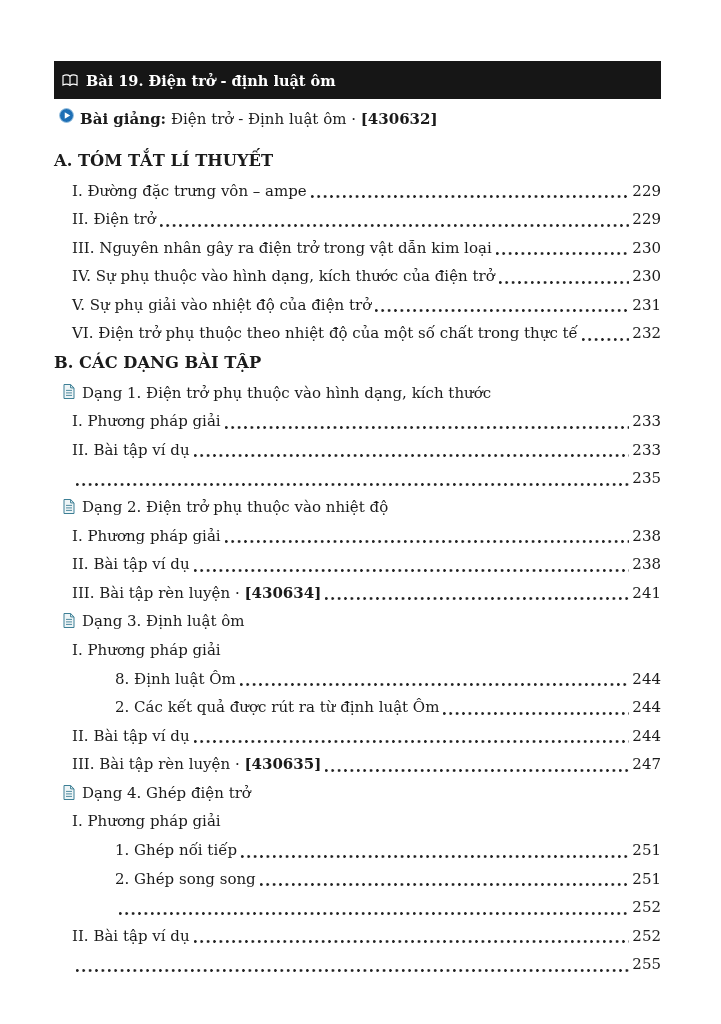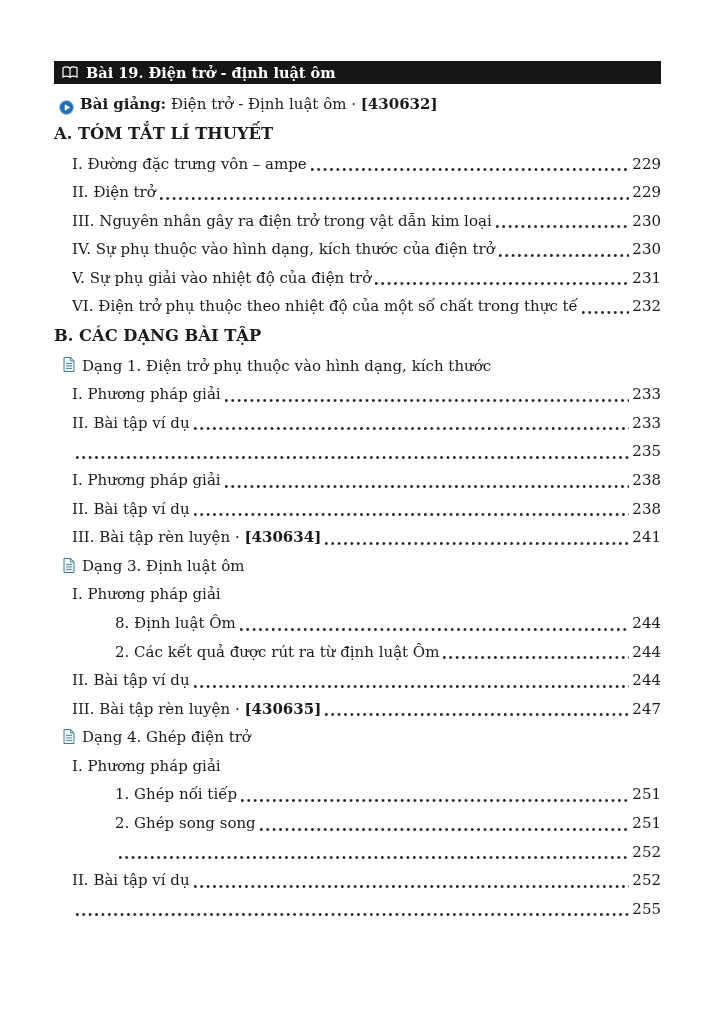--- a/index.html
+++ b/index.html
@@ -11,42 +11,42 @@
   }
   .page { padding: 61px 60px 0 54px; }
 
   
   .header-bar {
     display: flex;
     align-items: center;
     gap: 8px;
     background: #161616;
     color: #ffffff;
-    height: 23px;
+    height: 38px;
     padding: 0 8px;
     font-weight: bold;
     font-size: 14.5px;
   }
   .book-icon { display: inline-flex; align-items: center; }
 
   
   .lecture-line {
     display: flex;
-    align-items: flex-end;
+    align-items: flex-start;
     gap: 6px;
     margin-top: 9px;
     padding-left: 5px;
     font-size: 15px;
     line-height: 22px;
   }
   .play-icon { display: inline-flex; align-items: center; }
   .lecture-line b { font-weight: bold; }
 
   
-  .toc { margin-top: 4px; }
+  .toc { margin-top: 16px; }
   .row { display: flex; font-size: 15px; line-height: 28.6px; }
   .row.section { font-weight: bold; font-size: 16.3px; line-height: 30.5px; }
   .row.item  { padding-left: 18px; }
   .row.lvl2  { padding-left: 61px; }
   .row.dang  { padding-left: 9px; }
 
   .doc-icon { display: inline-flex; align-self: center; margin-right: 7px; margin-top: -2px; }
 
   .label { white-space: nowrap; }
   .label b { font-weight: bold; }
@@ -145,20 +145,32 @@
       </div>
       <div class="row item">
         <span class="label">II. Bài tập ví dụ</span>
         <span class="leader"></span>
         <span class="page-num">233</span>
       </div>
       <div class="row item">
         <span class="leader"></span>
         <span class="page-num">235</span>
       </div>
+      <div class="row dang">
+        <span class="doc-icon">
+          <svg width="12" height="15" viewBox="0 0 12 15" xmlns="http://www.w3.org/2000/svg">
+            <path d="M1 0.5 H7.6 L11 3.9 V14.5 H1 Z" fill="#eef5f7" stroke="#3d7f95" stroke-width="1"></path>
+            <path d="M7.6 0.5 V3.9 H11" fill="none" stroke="#3d7f95" stroke-width="1"></path>
+            <line x1="3" y1="6.4" x2="9" y2="6.4" stroke="#3d7f95" stroke-width="0.9"></line>
+            <line x1="3" y1="8.9" x2="9" y2="8.9" stroke="#3d7f95" stroke-width="0.9"></line>
+            <line x1="3" y1="11.4" x2="9" y2="11.4" stroke="#3d7f95" stroke-width="0.9"></line>
+          </svg>
+        </span>
+        <span class="label">Dạng 2. Điện trở phụ thuộc vào nhiệt độ</span>
+      </div>
       <div class="row item">
         <span class="label">I. Phương pháp giải</span>
         <span class="leader"></span>
         <span class="page-num">238</span>
       </div>
       <div class="row item">
         <span class="label">II. Bài tập ví dụ</span>
         <span class="leader"></span>
         <span class="page-num">238</span>
       </div>

